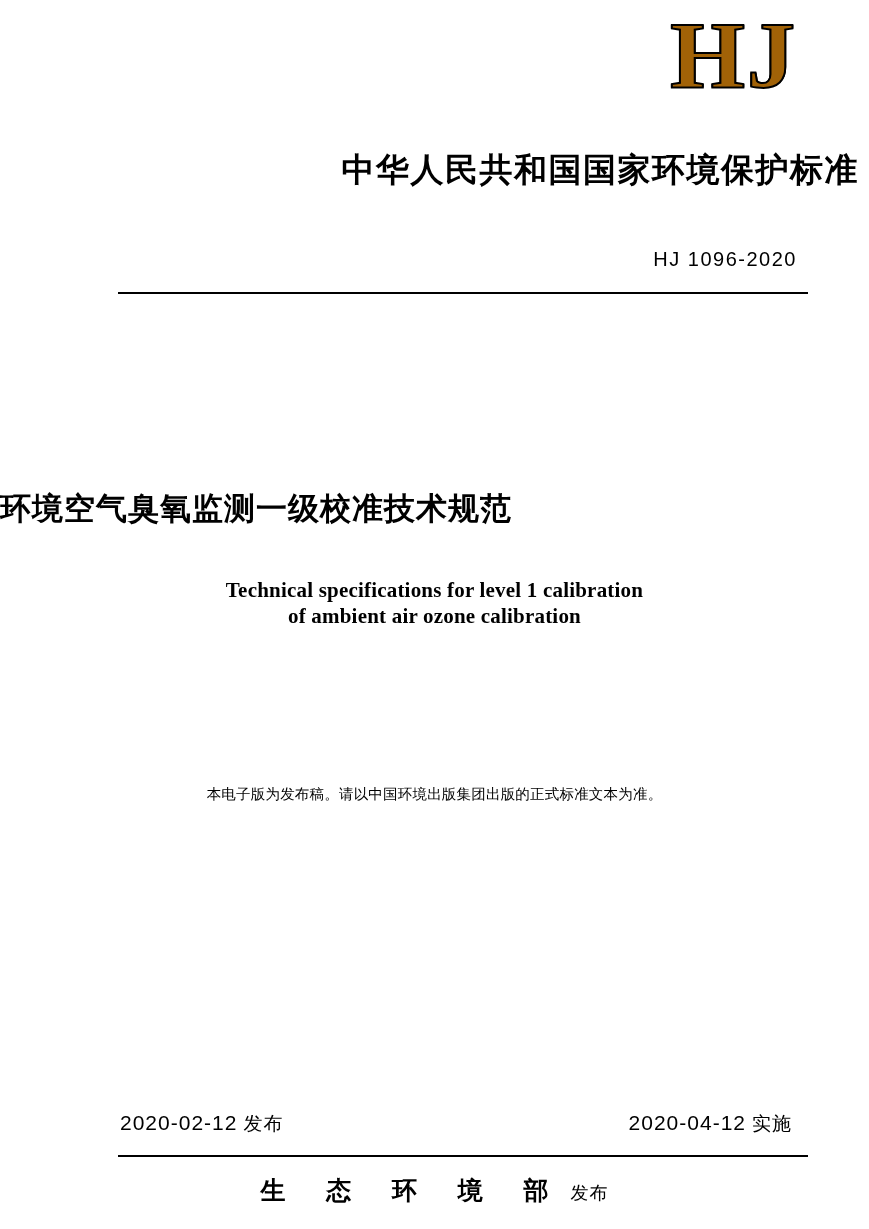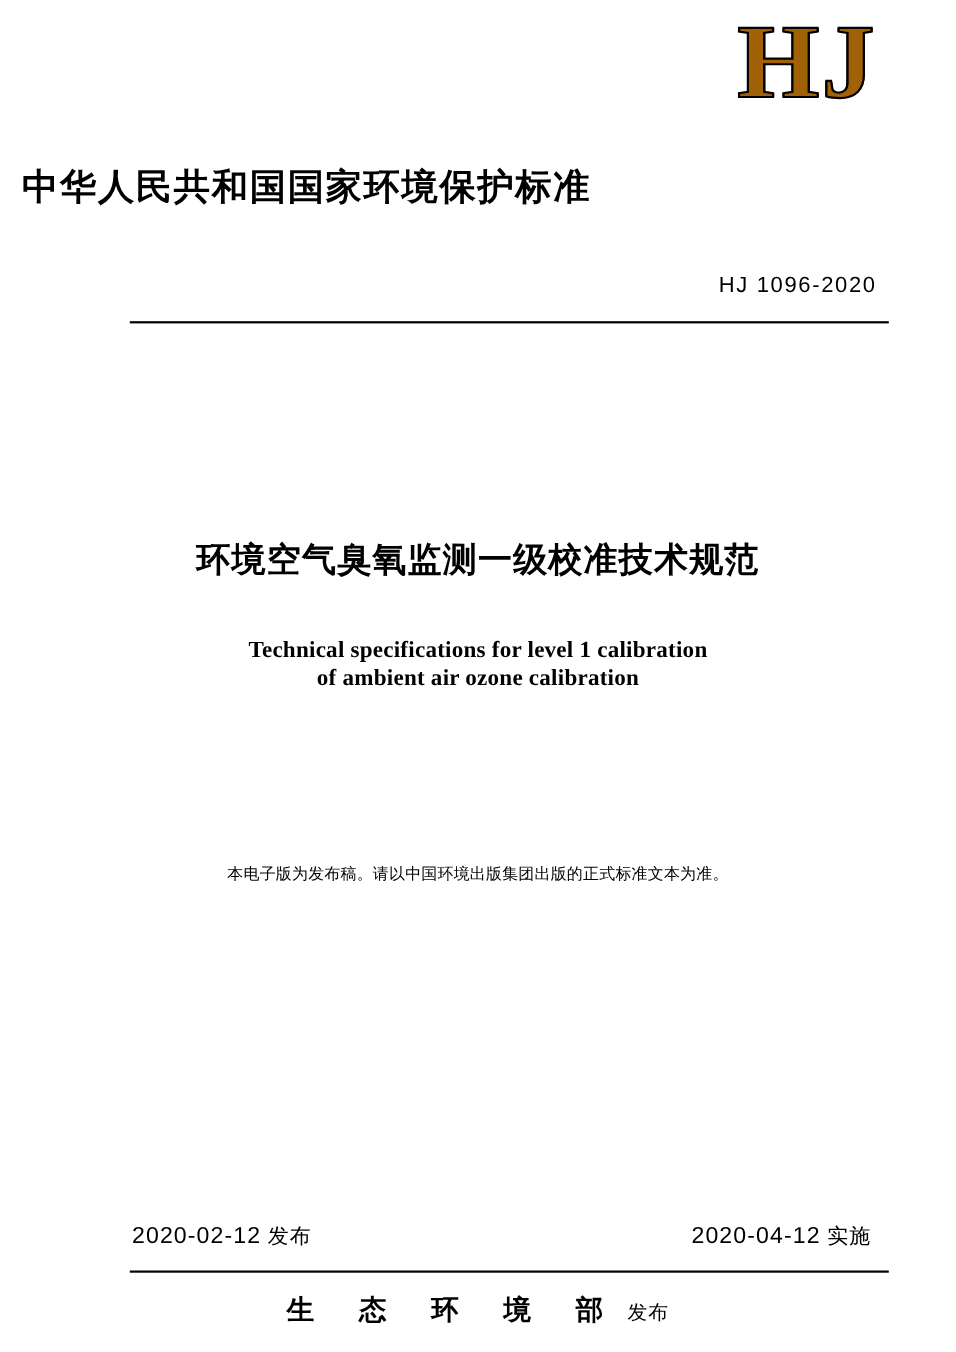--- a/index.html
+++ b/index.html
@@ -38,29 +38,28 @@
       0 0 0 #000,
       1px 0 0 #000,
       -1px 0 0 #000;
   }
 
   .national-title {
     position: absolute;
     top: 148px;
     left: 0;
     width: 869px;
-    text-align: left;
+    text-align: right;
     padding-right: 10px;
     box-sizing: border-box;
     font-family: "DejaVu Sans", sans-serif;
     font-size: 33px;
     font-weight: 700;
     letter-spacing: 1.5px;
     color: #000;
-    padding-left: 20px;
   }
 
   .std-number {
     position: absolute;
     top: 248px;
     right: 72px;
     font-family: "Liberation Sans", sans-serif;
     font-size: 20px;
     letter-spacing: 1.5px;
   }
@@ -72,21 +71,20 @@
     width: 690px;
     border-top: 2px solid #000;
   }
 
   
   .doc-title-cn {
     position: absolute;
     top: 488px;
     left: 0;
     width: 869px;
-    text-align: center;
     font-family: "DejaVu Sans", sans-serif;
     font-size: 31px;
     font-weight: 700;
     letter-spacing: 1px;
   }
 
   .doc-title-en {
     position: absolute;
     left: 0;
     width: 869px;

